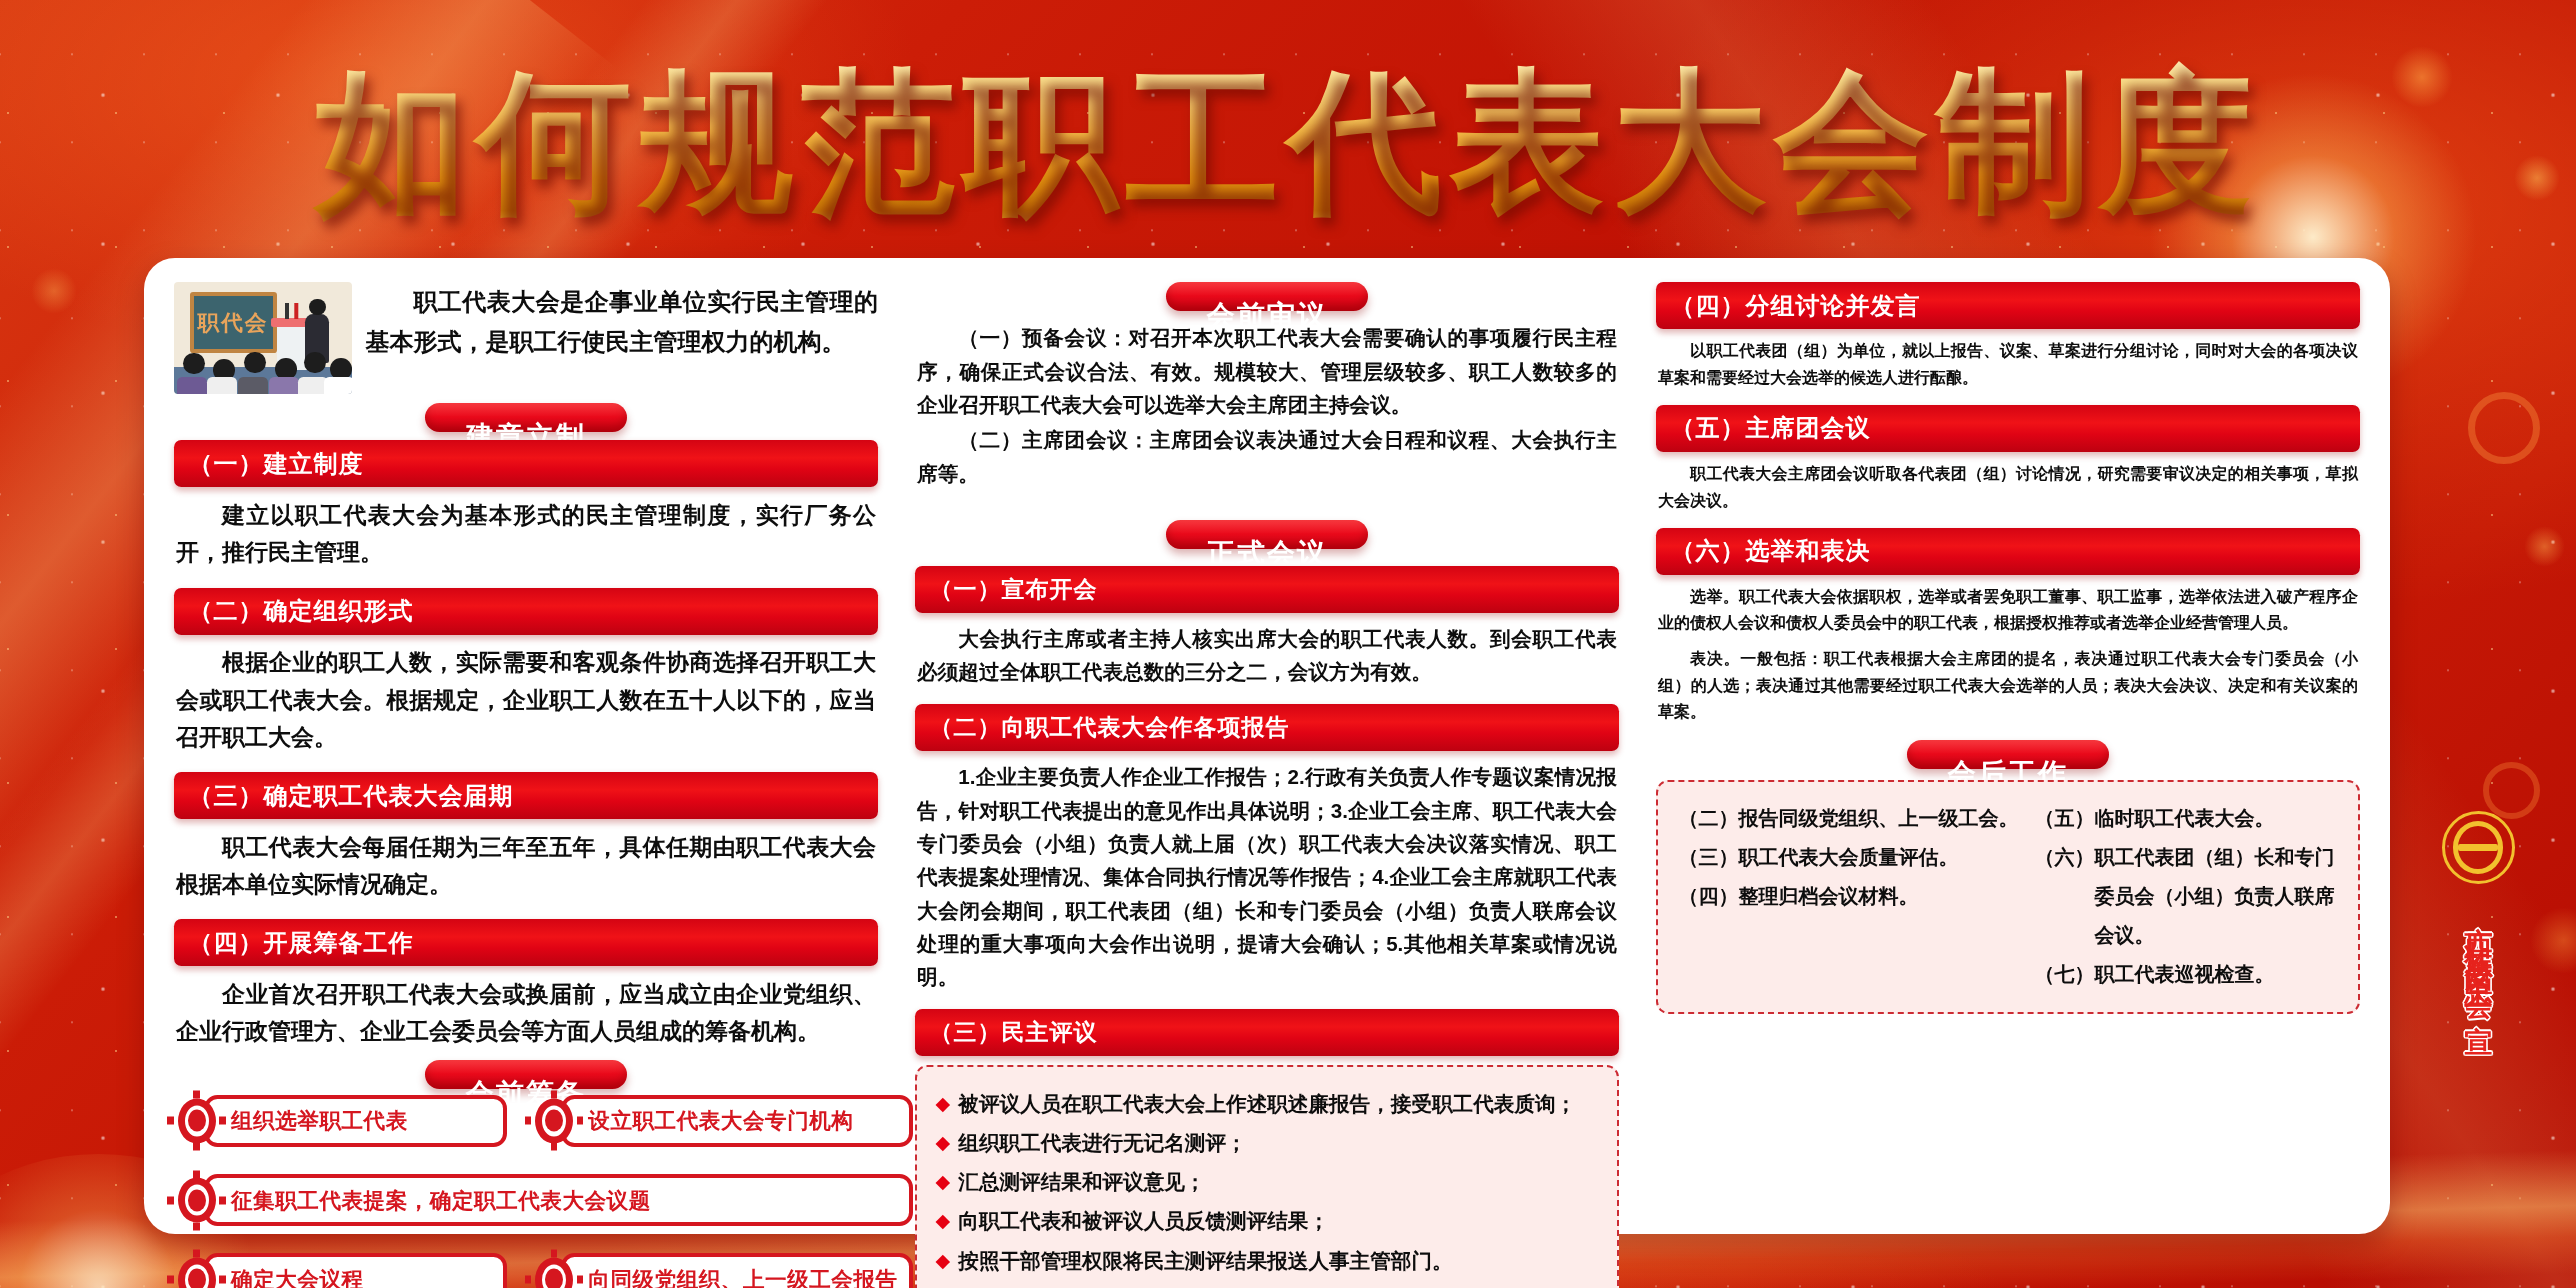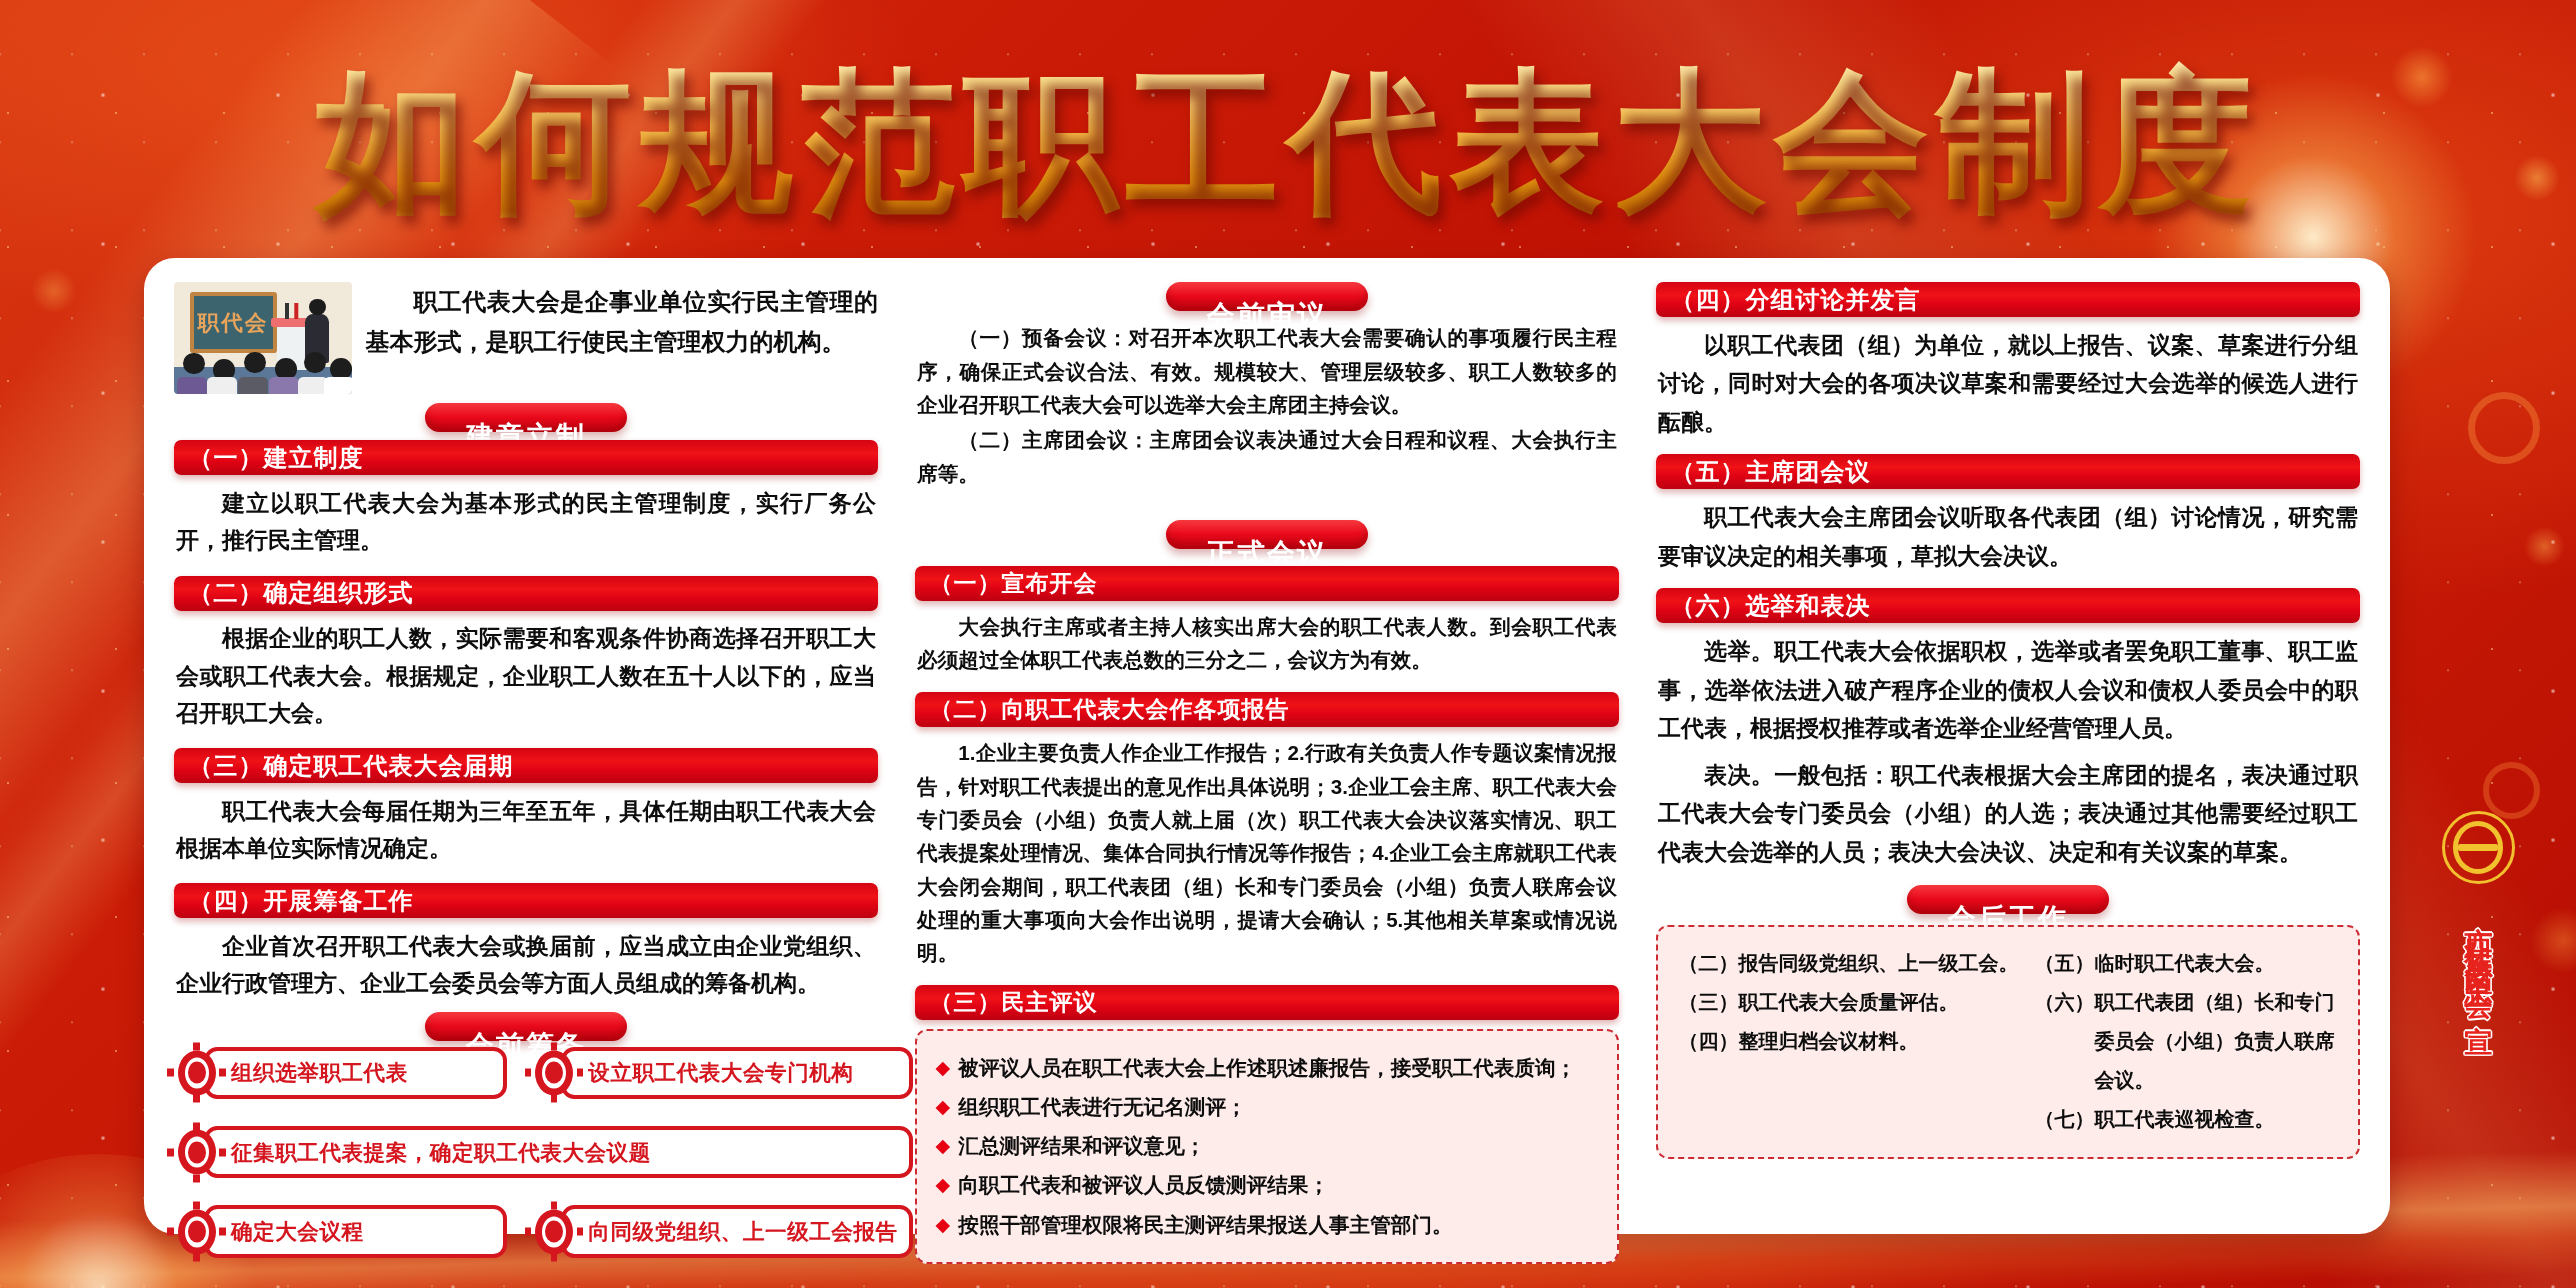--- a/index.html
+++ b/index.html
@@ -54,30 +54,30 @@
   .panel { position:absolute; left:144px; top:258px; width:2246px; height:976px;
     background:#ffffff; border-radius:31px; box-shadow:0 10.3px 26px rgba(110,0,0,.35);
     padding:24px 30px; display:grid; grid-template-columns:repeat(3,1fr); column-gap:37px; }
   .col { display:flex; flex-direction:column; min-width:0; }
 
   
   .pill { align-self:center; background:linear-gradient(180deg,#f8393f 0%, #ea0a1b 48%, #cb0012 100%);
     color:#fff; font-weight:700; font-size:28px; line-height:44px; height:29px; padding:12px 41px;
     border-radius:36px; letter-spacing:2.1px; white-space:nowrap;
     box-shadow:0 5.2px 8.2px rgba(140,0,0,.30), inset 0 -6.2px 8.2px rgba(125,0,0,.38); }
-  .bar { display:flex; align-items:center; height:35px; padding:0 14.4px;
+  .bar { display:flex; align-items:center; height:47px; padding:0 14.4px;
     background:linear-gradient(180deg,#d40413 0%, #f01217 38%, #e00314 62%, #bd0110 100%);
     color:#fff; font-weight:700; border-radius:7.2px; letter-spacing:1px;
     box-shadow:0 3.6px 6.2px rgba(150,0,0,.28); margin:8.2px 0 5.2px;text-align:right; }
   .col-l .bar, .col-r .bar { font-size:24px; }
   .col-m .bar { font-size:23px; }
   .body { color:#0d0d0d; font-weight:700; text-indent:2em; text-align:justify; margin:4.1px 2.1px 7.2px; }
   .col-l .body { font-size:23px; line-height:1.64; }
   .col-m .body { font-size:20.6px; line-height:1.62; }
-  .col-r .body { font-size:23px; line-height:1.66; margin-bottom:5.2px; }
+  .col-r .body { font-size:16px; line-height:1.66; margin-bottom:5.2px; }
   .pinkbox { background:#fdecea; border:2.1px dashed #cc2b33; border-radius:12.4px; }
 
   
   .intro-row { display:flex; gap:13.4px; align-items:flex-start; }
   .intro-text { font-size:24px; line-height:1.68; font-weight:700; color:#0d0d0d; text-indent:2em; text-align:justify; }
   .illu { position:relative; width:178px; height:112px; background:#f1e9da; border-radius:4.1px; overflow:hidden; flex:none; }
   .illu .bench { position:absolute; left:0; right:0; bottom:0; height:27px; background:#5c7899; }
   .illu .board { position:absolute; left:15.5px; top:10.3px; width:87px; height:61px; background:#3c646e;
     border:4.6px solid #c08542; border-radius:3.1px; display:flex; align-items:center; justify-content:center; }
   .illu .board span { color:#e9a45b; font-size:21.6px; font-weight:700; letter-spacing:2.1px; }

